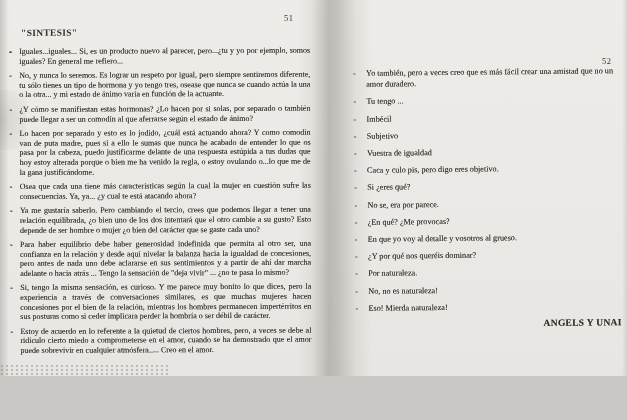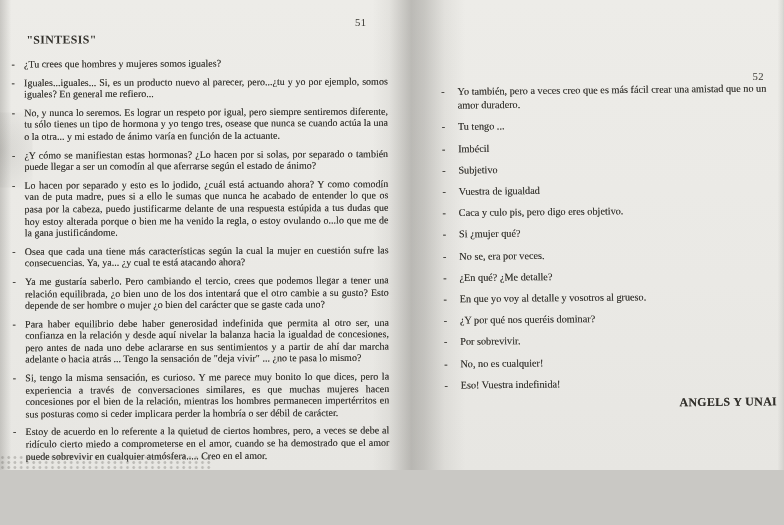--- a/index.html
+++ b/index.html
@@ -87,44 +87,44 @@
   <div class="edge-right"></div>
   <div class="smudge"></div>
   <div class="noise-bottom-left"></div>
 
   <div class="pgnum pgnum-left">51</div>
   <div class="pgnum pgnum-right">52</div>
 
   <div class="page-left">
     <div class="title">"SINTESIS"</div>
 
-    <p class="para"><span class="dash">-</span><span>¿Tu crees que hombres y mujeres somos iguales?</span></p>
+    <p class="para"><span class="dash">-</span></p>
     <p class="para"><span class="dash">-</span><span>Iguales...iguales... Si, es un producto nuevo al parecer, pero...¿tu y yo por ejemplo, somos iguales?  En general me refiero...</span></p>
     <p class="para"><span class="dash">-</span><span>No, y nunca lo seremos. Es lograr un respeto por igual, pero siempre sentiremos diferente, tu sólo tienes un tipo de hormona y yo tengo tres, osease que nunca se cuando actúa la una o la otra... y mi estado de ánimo varía en función de la actuante.</span></p>
     <p class="para"><span class="dash">-</span><span>¿Y cómo se manifiestan estas hormonas? ¿Lo hacen por si solas, por separado o también puede llegar a ser un comodín al que aferrarse según el estado de ánimo?</span></p>
     <p class="para"><span class="dash">-</span><span>Lo hacen por separado y esto es lo jodido, ¿cuál está actuando ahora? Y como comodín van de puta madre, pues si a ello le sumas que nunca he acabado de entender lo que os pasa por la cabeza, puedo justificarme delante de una respuesta estúpida a tus dudas que hoy estoy alterada porque o bien me ha venido la regla, o estoy ovulando o...lo que me de la gana justificándome.</span></p>
     <p class="para"><span class="dash">-</span><span>Osea que cada una tiene más características según la cual la mujer en cuestión sufre las consecuencias. Ya, ya... ¿y cual te está atacando ahora?</span></p>
     <p class="para"><span class="dash">-</span><span>Ya me gustaría saberlo. Pero cambiando el tercio, crees que podemos llegar a tener una relación equilibrada, ¿o bien uno de los dos intentará que el otro cambie a su gusto? Esto depende de ser hombre o mujer ¿o bien del carácter que se gaste cada uno?</span></p>
     <p class="para"><span class="dash">-</span><span>Para haber equilibrio debe haber generosidad indefinida que permita al otro ser, una confianza en la relación y desde aquí nivelar la balanza hacia la igualdad de concesiones, pero antes de nada uno debe aclararse en sus sentimientos y a partir de ahí dar marcha adelante o hacia atrás ... Tengo la sensación de "deja vivir" ... ¿no te pasa lo mismo?</span></p>
     <p class="para"><span class="dash">-</span><span>Si, tengo la misma sensación, es curioso. Y me parece muy bonito lo que dices, pero la experiencia a través de conversaciones similares, es que muchas mujeres hacen concesiones por el bien de la relación, mientras los hombres permanecen impertérritos en sus posturas como si ceder implicara perder la hombría o ser débil de carácter.</span></p>
     <p class="para"><span class="dash">-</span><span>Estoy de acuerdo en lo referente a la quietud de ciertos hombres, pero, a veces se debe al ridículo cierto miedo a comprometerse en el amor, cuando se ha demostrado que el amor puede sobrevivir en cualquier atmósfera..... Creo en el amor.</span></p>
   </div>
 
   <div class="page-right">
     <p class="r-item"><span class="dash">-</span><span>Yo también, pero a veces creo que es más fácil crear una amistad que no un amor duradero.</span></p>
     <p class="r-item"><span class="dash">-</span><span>Tu tengo ...</span></p>
     <p class="r-item"><span class="dash">-</span><span>Imbécil</span></p>
     <p class="r-item"><span class="dash">-</span><span>Subjetivo</span></p>
     <p class="r-item"><span class="dash">-</span><span>Vuestra de igualdad</span></p>
     <p class="r-item"><span class="dash">-</span><span>Caca y culo pis, pero digo eres objetivo.</span></p>
-    <p class="r-item"><span class="dash">-</span><span>Si ¿mujer qué?</span></p>
-    <p class="r-item"><span class="dash">-</span><span>No se, era por veces.</span></p>
-    <p class="r-item"><span class="dash">-</span><span>¿En qué? ¿Me detalle?</span></p>
+    <p class="r-item"><span class="dash">-</span><span>Si ¿eres qué?</span></p>
+    <p class="r-item"><span class="dash">-</span><span>No se, era por parece.</span></p>
+    <p class="r-item"><span class="dash">-</span><span>¿En qué? ¿Me provocas?</span></p>
     <p class="r-item"><span class="dash">-</span><span>En que yo voy al detalle y vosotros al grueso.</span></p>
     <p class="r-item"><span class="dash">-</span><span>¿Y por qué nos queréis dominar?</span></p>
-    <p class="r-item"><span class="dash">-</span><span>Por sobrevivir.</span></p>
-    <p class="r-item"><span class="dash">-</span><span>No, no es cualquier!</span></p>
-    <p class="r-item"><span class="dash">-</span><span>Eso! Vuestra indefinida!</span></p>
+    <p class="r-item"><span class="dash">-</span><span>Por naturaleza.</span></p>
+    <p class="r-item"><span class="dash">-</span><span>No, no es naturaleza!</span></p>
+    <p class="r-item"><span class="dash">-</span><span>Eso! Mierda naturaleza!</span></p>
 
     <div class="signature">ANGELS Y UNAI</div>
   </div>
 
 </div>
 
 </body></html>

